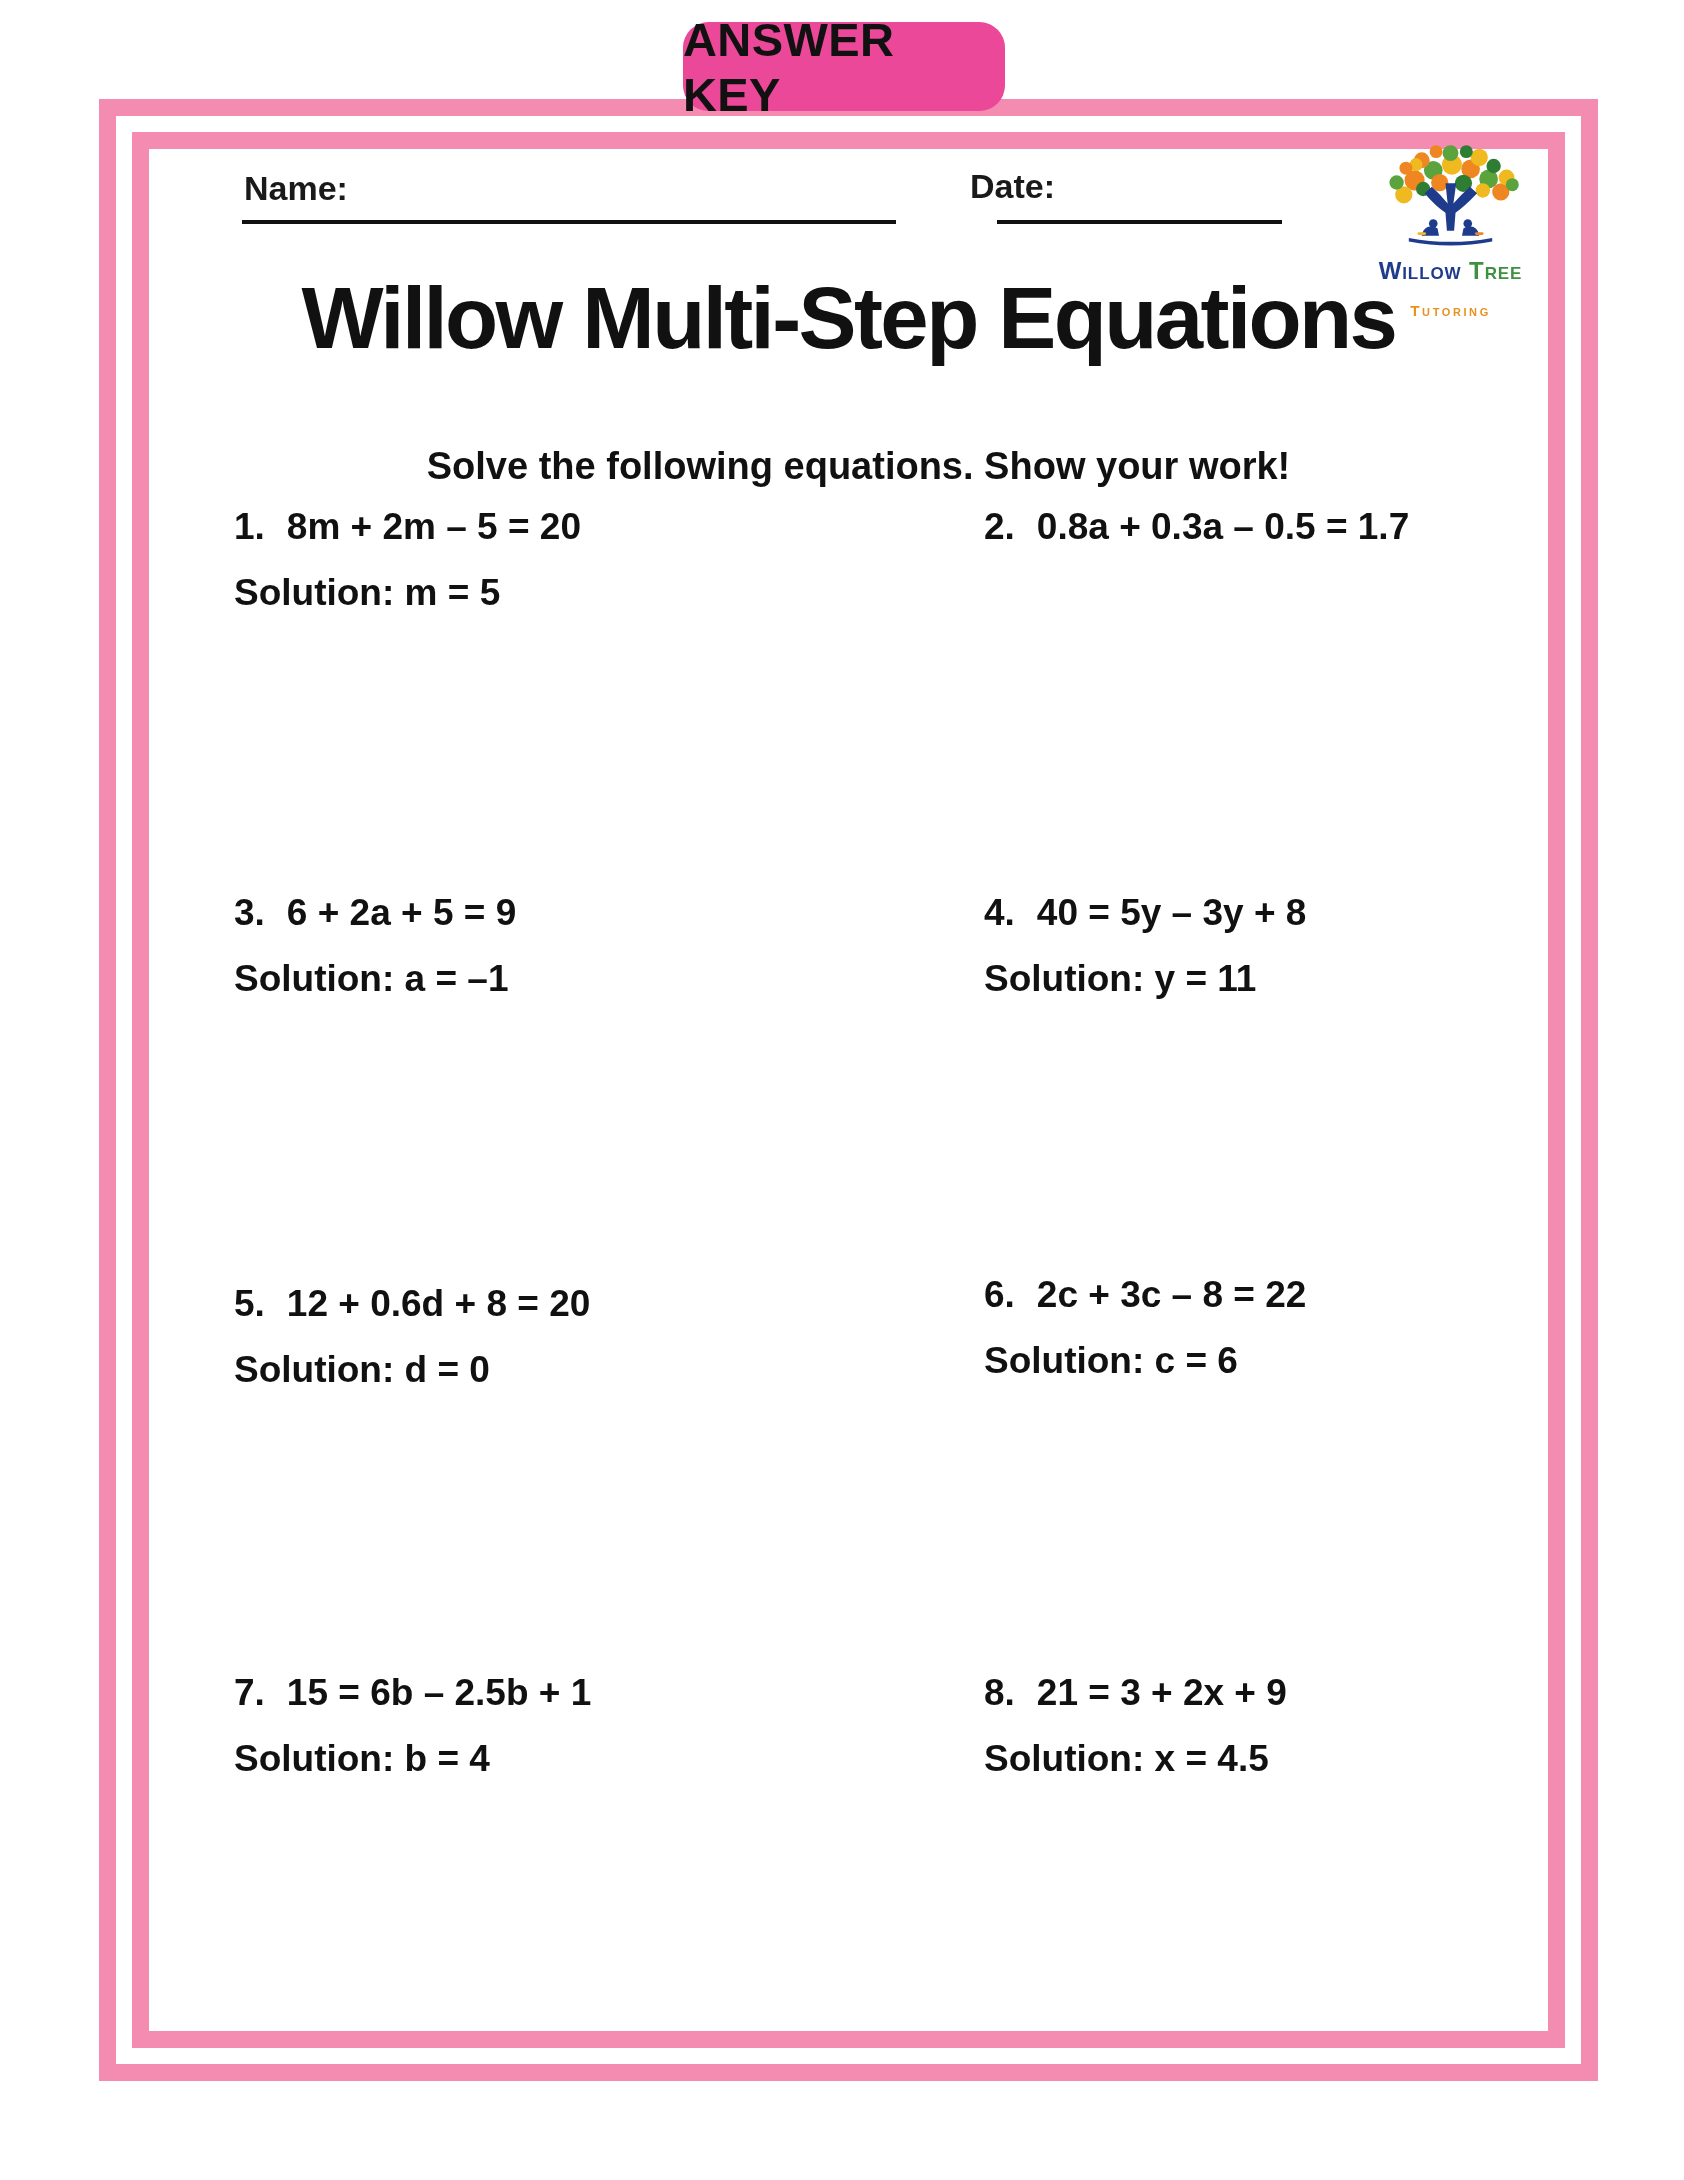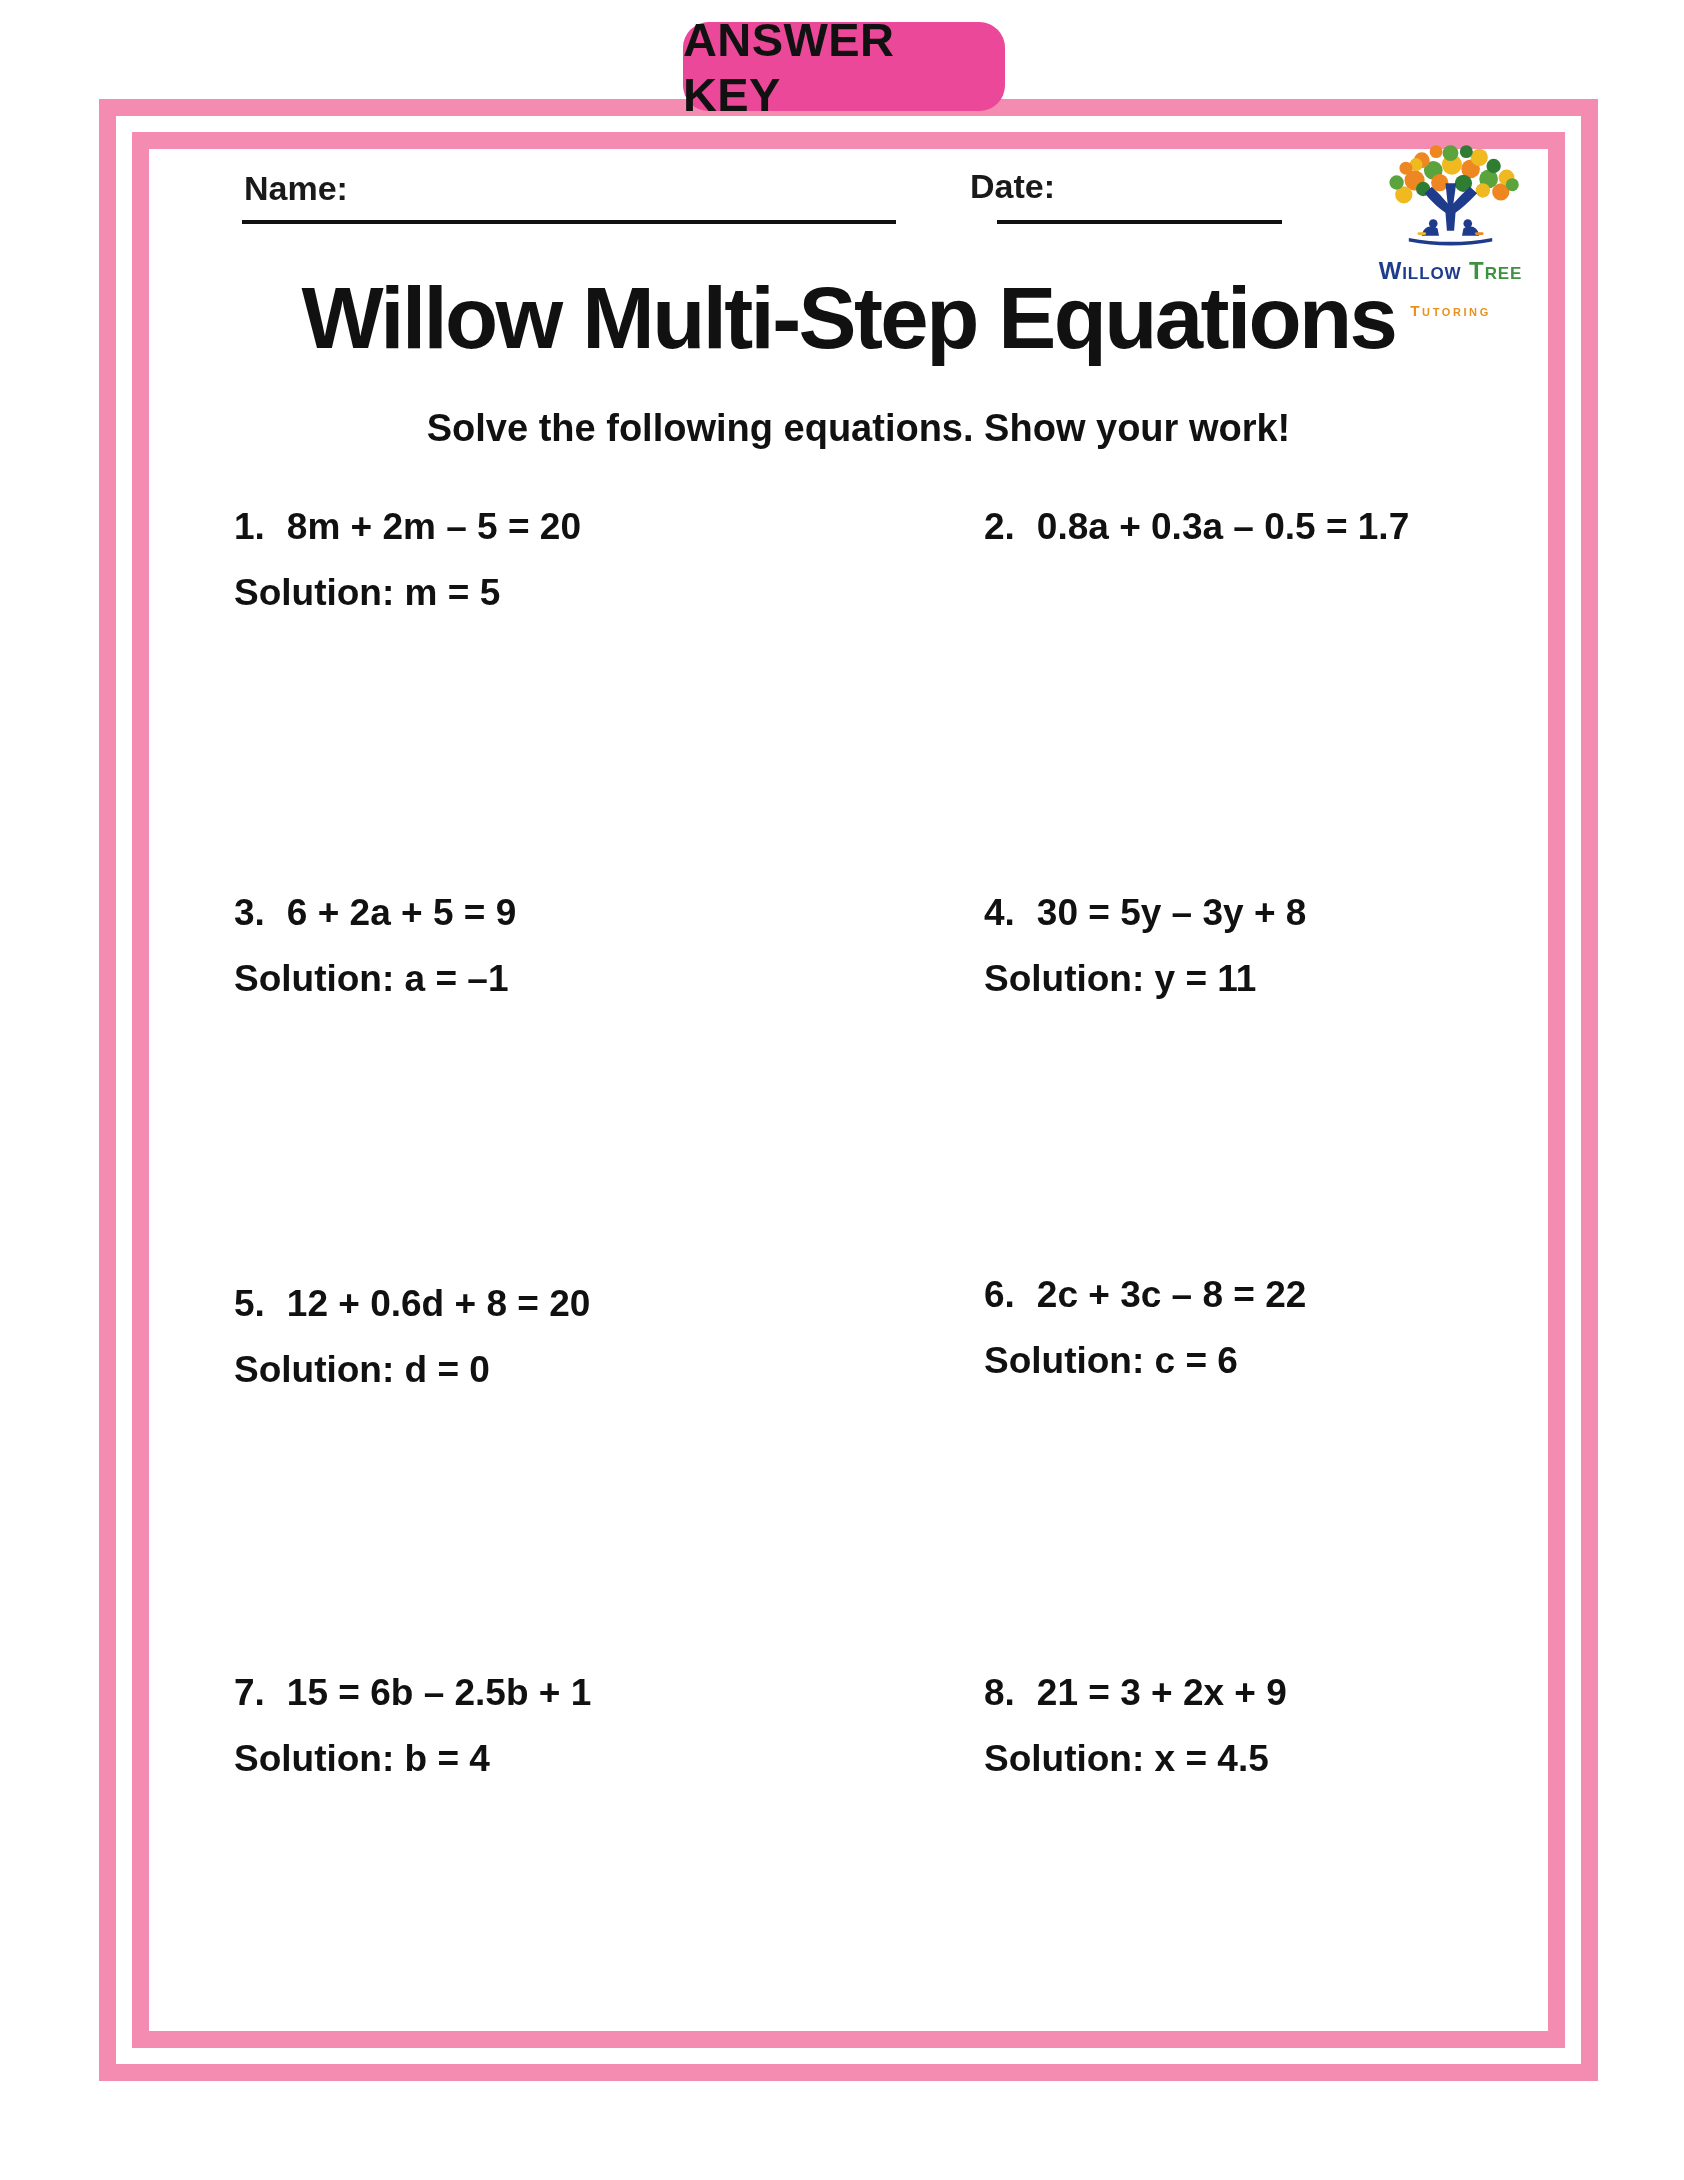--- a/index.html
+++ b/index.html
@@ -53,21 +53,21 @@
     font-variant:small-caps; color:#E8921D; margin-top:19px;
   }
 
   
   .title {
     position:absolute; left:99px; top:261px; width:1499px;
     text-align:center; font-size:87px; font-weight:800; letter-spacing:-2.6px;
     line-height:1.3; color:#111;
   }
   .instructions {
-    position:absolute; left:99px; top:407px; width:1519px;
+    position:absolute; left:99px; top:445px; width:1519px;
     text-align:center; font-size:38px; font-weight:600; color:#111;
   }
 
   
   .problem { position:absolute; font-weight:600; color:#111; }
   .eqline { display:flex; gap:22px; font-size:37px; line-height:1; white-space:nowrap; }
   .solution { margin-top:29px; font-size:37px; line-height:1; white-space:nowrap; }
 </style>
 </head>
 <body>
@@ -158,21 +158,21 @@
     <div class="eqline">
       <span>3.</span>
       <span>6 + 2a + 5 = 9</span>
     </div>
     <div class="solution">Solution: a = –1</div>
   </div>
 
   <div class="problem" style="left:984px; top:894px;">
     <div class="eqline">
       <span>4.</span>
-      <span>30 = 5y – 3y + 8</span>
+      <span>40 = 5y – 3y + 8</span>
     </div>
     <div class="solution">Solution: y = 11</div>
   </div>
 
   <div class="problem" style="left:234px; top:1285px;">
     <div class="eqline">
       <span>5.</span>
       <span>12 + 0.6d + 8 = 20</span>
     </div>
     <div class="solution">Solution: d = 0</div>

